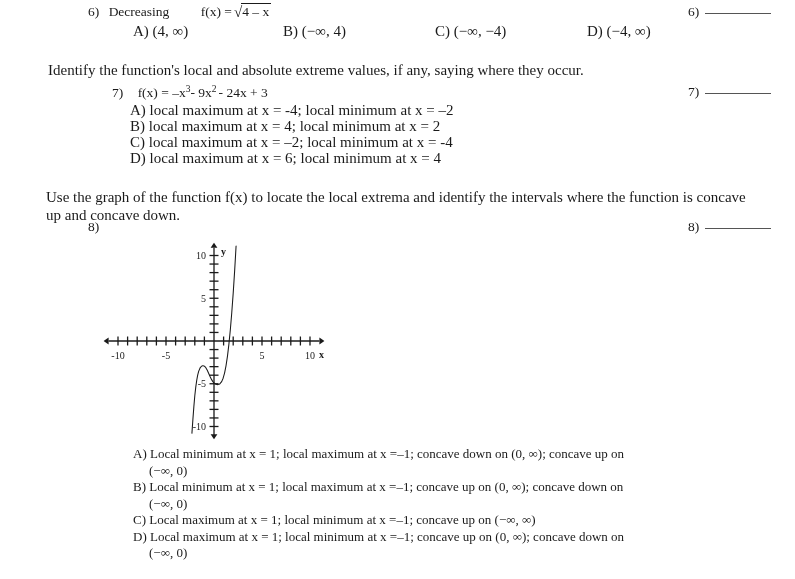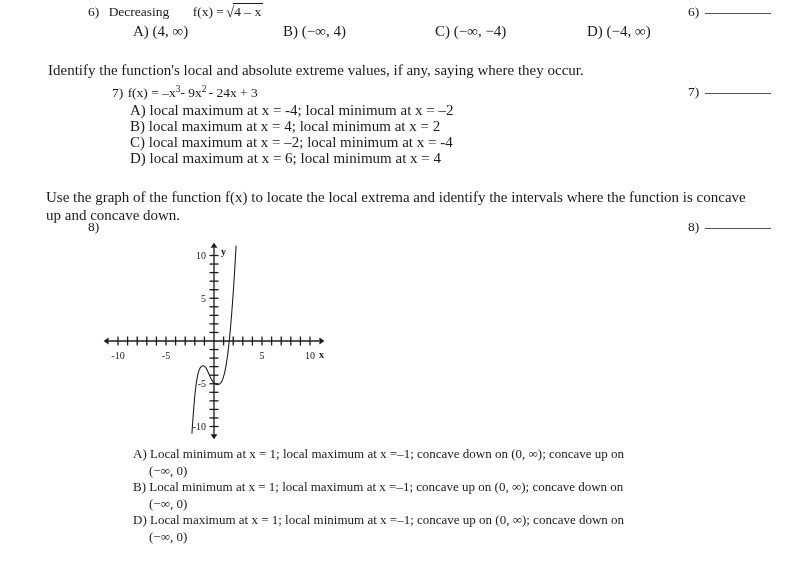--- a/index.html
+++ b/index.html
@@ -51,21 +51,21 @@
   .ans-cont { white-space: nowrap; line-height: 16.5px; padding-left: 16px; }
 </style>
 </head>
 <body>
 
 <div class="page">
 
   <div class="abs q-stem" style="left:88px; top:3px;">
     <span>6)</span>
     <span style="margin-left:6px;">Decreasing</span>
-    <span style="margin-left:20px;">f(x) =</span><span class="radical"><span class="sign">√</span><span class="body">4 – x</span></span>
+    <span style="margin-left:28px;">f(x) =</span><span class="radical"><span class="sign">√</span><span class="body">4 – x</span></span>
   </div>
 
   <div class="abs opt" style="left:133px; top:23px;">
     <span>A)</span>
     <span>(4, ∞)</span>
   </div>
   <div class="abs opt" style="left:283px; top:23px;">
     <span>B)</span>
     <span>(−∞, 4)</span>
   </div>
@@ -79,21 +79,21 @@
   </div>
 
   <div class="abs num-right" style="left:688px; top:4px;">
     <span>6)</span><span class="blank-line"></span>
   </div>
 
   <div class="abs instr" style="left:48px; top:62px;">Identify the function's local and absolute extreme values, if any, saying where they occur.</div>
 
   <div class="abs q-stem" style="left:112px; top:84px;">
     <span>7)</span>
-    <span style="margin-left:1px;"><span>f(x) = –x</span><sup class="exp">3</sup><span>- 9x</span><sup class="exp">2</sup><span style="margin-left:2px;">- 24x + 3</span></span>
+    <span style="margin-left:11px;"><span>f(x) = –x</span><sup class="exp">3</sup><span>- 9x</span><sup class="exp">2</sup><span style="margin-left:2px;">- 24x + 3</span></span>
   </div>
 
   <div class="abs opt" style="left:130px; top:102px;">
     <span>A)</span>
     <span>local maximum at x = -4; local minimum at x = –2</span>
   </div>
   <div class="abs opt" style="left:130px; top:118px;">
     <span>B)</span>
     <span>local maximum at x = 4; local minimum at x = 2</span>
   </div>
@@ -189,20 +189,24 @@
       <span>Local minimum at x = 1; local maximum at x =–1; concave down on (0, ∞); concave up on</span>
     </div>
     <div class="ans-cont">(−∞, 0)</div>
 
     <div class="ans-row">
       <span>B)</span>
       <span>Local minimum at x = 1; local maximum at x =–1; concave up on (0, ∞); concave down on</span>
     </div>
     <div class="ans-cont">(−∞, 0)</div>
 
+    <div class="ans-row">
+      <span>C)</span>
+      <span>Local maximum at x = 1; local minimum at x =–1; concave up on (−∞, ∞)</span>
+    </div>
 
     <div class="ans-row">
       <span>D)</span>
       <span>Local maximum at x = 1; local minimum at x =–1; concave up on (0, ∞); concave down on</span>
     </div>
     <div class="ans-cont">(−∞, 0)</div>
   </div>
 
 </div>
 

